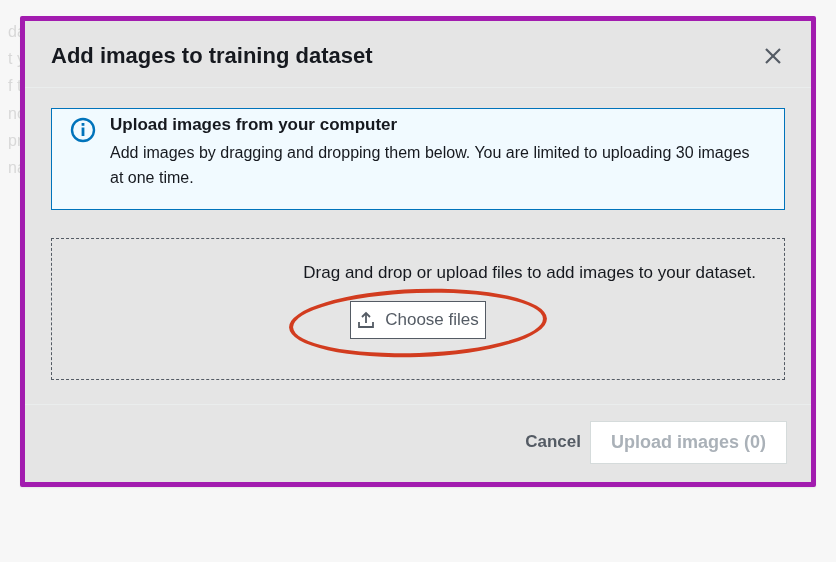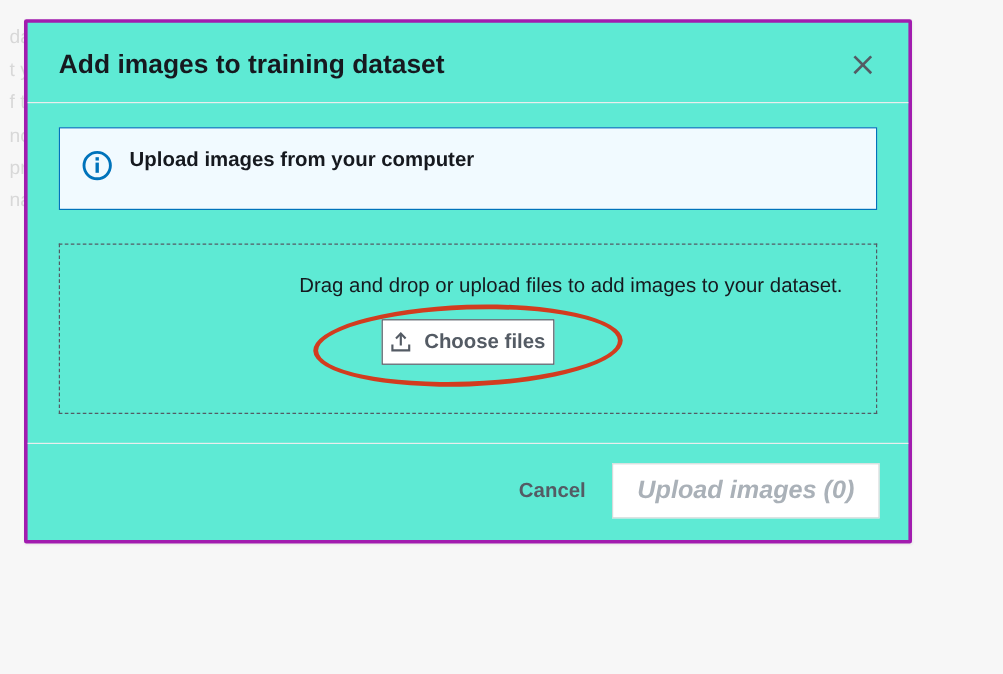--- a/index.html
+++ b/index.html
@@ -19,23 +19,23 @@
       line-height: 1.7;
       padding: 18px 8px;
       filter: blur(0.5px);
       opacity: 0.55;
       user-select: none;
     }
     .modal {
       position: absolute;
       left: 20px;
       top: 16px;
-      width: 740px;
-      background: #5eead4;
-      border: 3px solid #a21caf;
+      width: 796px;
+      background: #e5e5e5;
+      border: 5px solid #a21caf;
       border-radius: 2px;
       box-shadow: 0 1px 2px rgba(0,0,0,0.06);
     }
     .modal-header {
       display: flex;
       align-items: center;
       justify-content: space-between;
       padding: 22px 26px 18px 26px;
       border-bottom: 1px solid #eaeded;
     }
@@ -53,21 +53,21 @@
       display: flex;
     }
     .modal-body {
       padding: 20px 26px 24px 26px;
     }
     .info-box {
       border: 1px solid #0073bb;
       background: #f1faff;
       display: flex;
       gap: 14px;
-      padding: 16px 18px 18px 18px;
+      padding: 6px 18px 18px 18px;
       align-items: flex-start;
     }
     .info-icon-wrap {
       flex: 0 0 auto;
       padding-top: 2px;
     }
     .info-text-title {
       font-weight: 700;
       font-size: 17px;
       color: #16191f;
@@ -97,21 +97,21 @@
       margin-bottom: 18px;
     }
     .choose-btn {
       display: inline-flex;
       align-items: center;
       gap: 10px;
       background: #fff;
       border: 1px solid #545b64;
       padding: 8px 6px;
       font-size: 17px;
-      font-weight: 700;
+      font-weight: 400;
       color: #545b64;
       cursor: pointer;
       position: relative;
       z-index: 2;
     }
     .hand-ellipse {
       position: absolute;
       width: 258px;
       height: 68px;
       border: 4px solid #d23c1f;
@@ -125,41 +125,40 @@
     .support-text {
       font-size: 14.5px;
       color: #6b7178;
       line-height: 1.45;
     }
     .modal-footer {
       border-top: 1px solid #eaeded;
       padding: 16px 24px 18px 24px;
       display: flex;
       justify-content: flex-end;
-      gap: 14px;
+      gap: 1px;
       align-items: center;
     }
     .cancel-btn {
       background: none;
       border: none;
       font-size: 17px;
       font-weight: 700;
       color: #545b64;
       cursor: pointer;
       padding: 10px 8px;
     }
     .upload-btn {
       background: #fff;
       border: 1px solid #d5dbdb;
-      font-size: 21px;
+      font-size: 18px;
       font-weight: 700;
       color: #aab1b8;
       padding: 10px 20px;
       cursor: not-allowed;
-      font-style: italic;
     }
   </style>
 </head>
 <body>
 
 <div class="backdrop-text">
   da<br>t y<br>f t<br>no<br>pri<br>na
 </div>
 
 <div class="modal">
@@ -177,20 +176,21 @@
     <div class="info-box">
       <div class="info-icon-wrap">
         <svg width="26" height="26" viewBox="0 0 26 26">
           <circle cx="13" cy="13" r="11" fill="none" stroke="#0073bb" stroke-width="2.4"></circle>
           <rect x="11.6" y="10.5" width="2.8" height="8.5" fill="#0073bb"></rect>
           <rect x="11.6" y="6" width="2.8" height="2.8" fill="#0073bb"></rect>
         </svg>
       </div>
       <div>
         <div class="info-text-title">Upload images from your computer</div>
+        <div class="info-text-desc">Add images by dragging and dropping them below. You are limited to uploading 30 images at one time.</div>
       </div>
     </div>
 
     <div class="dropzone">
       <div class="drop-instruction">Drag and drop or upload files to add images to your dataset.</div>
       <div class="choose-wrap">
         <div class="hand-ellipse"></div>
         <button class="choose-btn">
           <svg width="18" height="18" viewBox="0 0 18 18" fill="none" stroke="#545b64" stroke-width="1.8">
             <path d="M2 11 V16 H16 V11"></path>

